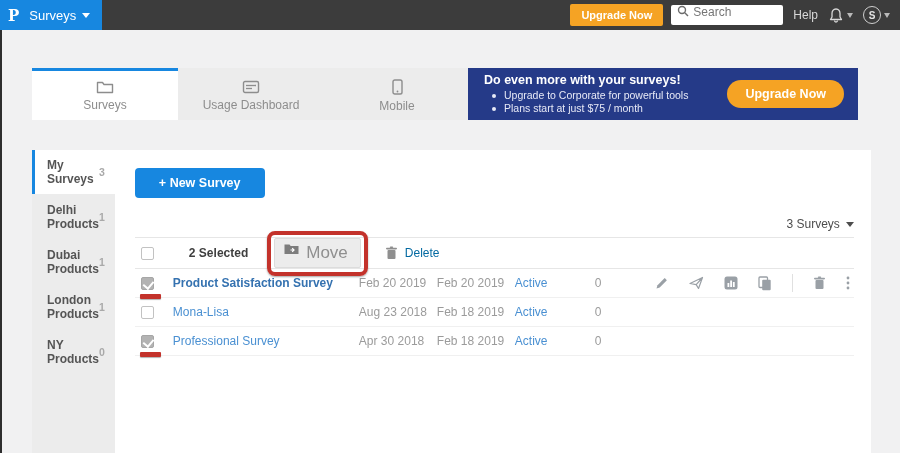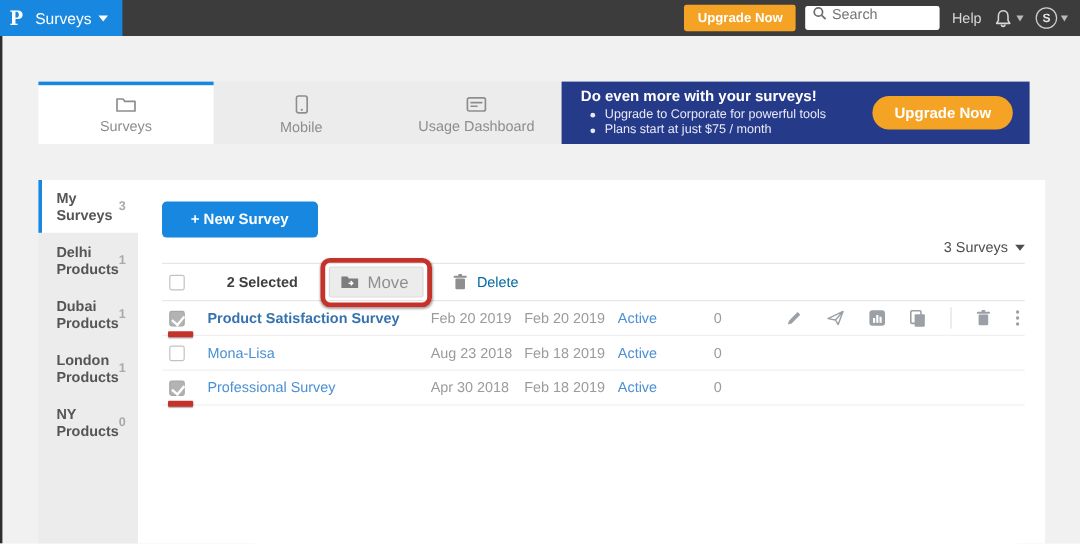--- a/index.html
+++ b/index.html
@@ -40,30 +40,30 @@
   .content { position:absolute; left:32px; top:150px; width:836px; height:303px; display:flex; }
   .sidebar { width:133px; background:#ececec; }
   .side-item { display:flex; justify-content:center; align-items:center; padding:8px 10px 8px 12px; font-size:12px; color:#555; cursor:pointer; border-left:3px solid transparent; margin-bottom:1px;font-weight:bold; }
   .side-item.active { background:#fff; border-left:3px solid #1787e0; }
   .side-count { font-size:10.5px; color:#a9a9a9; }
 
   .main { flex:1; background:#fff; position:relative; padding:0 17px 0 20px; }
   .share-row { display:flex; justify-content:flex-end; padding-top:9px; }
   .share-link { display:flex; align-items:center; gap:6px; color:#4a90d2; font-size:12.5px; cursor:pointer; }
   .btn-new-survey { background:#1787e0; color:#fff; font-size:12.5px; font-weight:bold; border:none; border-radius:4px; padding:8px 24px; margin-top:18px; cursor:pointer; font-family:inherit; }
-  .dropdown-row { display:flex; justify-content:flex-end; margin-top:1px; }
+  .dropdown-row { display:flex; justify-content:flex-end; margin-top:19px; }
   .surveys-dropdown { display:flex; align-items:center; gap:6px; font-size:12px; color:#4d4d4d; cursor:pointer; }
   .surveys-dropdown .caret { border-top-color:#4d4d4d; }
 
   
   .table { margin-top:6px; border-top:1px solid #e6e6e6; }
   .toolbar { display:flex; align-items:center; height:31px; border-bottom:1px solid #e6e6e6; position:relative; }
   .sel-label { font-size:12px; font-weight:bold; color:#3f3f3f; margin-left:22px; }
   .move-wrap { position:relative; margin-left:26px; }
-  .btn-move { background:#ececec; border:1px solid #dcdcdc; border-radius:2px; color:#8f8f8f; font-size:14px; display:flex; align-items:center; gap:7px; padding:4px 12px 4px 9px; cursor:pointer; font-family:inherit; }
+  .btn-move { background:#ececec; border:1px solid #dcdcdc; border-radius:2px; color:#8f8f8f; font-size:17px; display:flex; gap:7px; padding:4px 12px 4px 9px; cursor:pointer; font-family:inherit; }
   .anno-box { position:absolute; left:-7px; top:-7px; right:-7px; bottom:-8px; border:4px solid #c3322b; border-radius:8px; pointer-events:none; box-shadow:0 1px 2px rgba(0,0,0,.35); }
   .delete-wrap { display:flex; align-items:center; gap:7px; margin-left:24px; cursor:pointer; }
   .delete-label { color:#0369a1; font-size:12px; }
 
   .trow { display:flex; align-items:center; height:29px; border-bottom:1px solid #f0f0f0; font-size:12px; }
   .c-cb { width:32px; display:flex; justify-content:flex-start; padding-left:6px; position:relative; height:100%; align-items:center; }
   .cb { width:13px; height:13px; border:1px solid #c2c2c2; border-radius:2px; background:#fff; cursor:pointer; position:relative; }
   .cb.checked { background:#b3b3b3; border-color:#a6a6a6; }
   .cb.checked::after { content:""; position:absolute; left:3px; top:1px; width:5px; height:8px; border:solid #fff; border-width:0 2px 2px 0; transform:rotate(40deg); }
   .red-underline { position:absolute; left:5px; bottom:-2px; width:21px; height:5px; background:#c3322b; border-radius:1px; box-shadow:0 1px 1px rgba(0,0,0,.3); }
@@ -124,36 +124,36 @@
     <div class="tab active">
       <span>
         <svg width="18" height="14" viewBox="0 0 18 14">
             <path d="M1.5 2.5 h5 l1.5 2 h8.5 v8 h-15 z M1.5 2.5 v10" fill="none" stroke="#8d8d8d" stroke-width="1.4" stroke-linejoin="round"></path>
           </svg>
       </span>
       <span>Surveys</span>
     </div>
     <div class="tab">
       <span>
-        <svg width="11" height="16" viewBox="0 0 11 16">
-            <rect x="1" y="1" width="9" height="14" rx="1.8" fill="none" stroke="#8d8d8d" stroke-width="1.4"></rect>
-            <circle cx="5.5" cy="12.5" r="0.9" fill="#8d8d8d"></circle>
-          </svg>
-      </span>
-      <span>Mobile</span>
-    </div>
-    <div class="tab">
-      <span>
         <svg width="18" height="14" viewBox="0 0 18 14">
             <rect x="1.5" y="1.5" width="15" height="11" rx="1.5" fill="none" stroke="#8d8d8d" stroke-width="1.4"></rect>
             <line x1="4" y1="5.5" x2="14" y2="5.5" stroke="#8d8d8d" stroke-width="1.3"></line>
             <line x1="4" y1="8.5" x2="10" y2="8.5" stroke="#8d8d8d" stroke-width="1.3"></line>
           </svg>
       </span>
       <span>Usage Dashboard</span>
+    </div>
+    <div class="tab">
+      <span>
+        <svg width="11" height="16" viewBox="0 0 11 16">
+            <rect x="1" y="1" width="9" height="14" rx="1.8" fill="none" stroke="#8d8d8d" stroke-width="1.4"></rect>
+            <circle cx="5.5" cy="12.5" r="0.9" fill="#8d8d8d"></circle>
+          </svg>
+      </span>
+      <span>Mobile</span>
     </div>
   </div>
 </div>
 
 <div class="banner">
   <div class="banner-text">
     <div class="banner-title">Do even more with your surveys!</div>
     <ul class="banner-bullets">
       <li>Upgrade to Corporate for powerful tools</li>
       <li>Plans start at just $75 / month</li>

